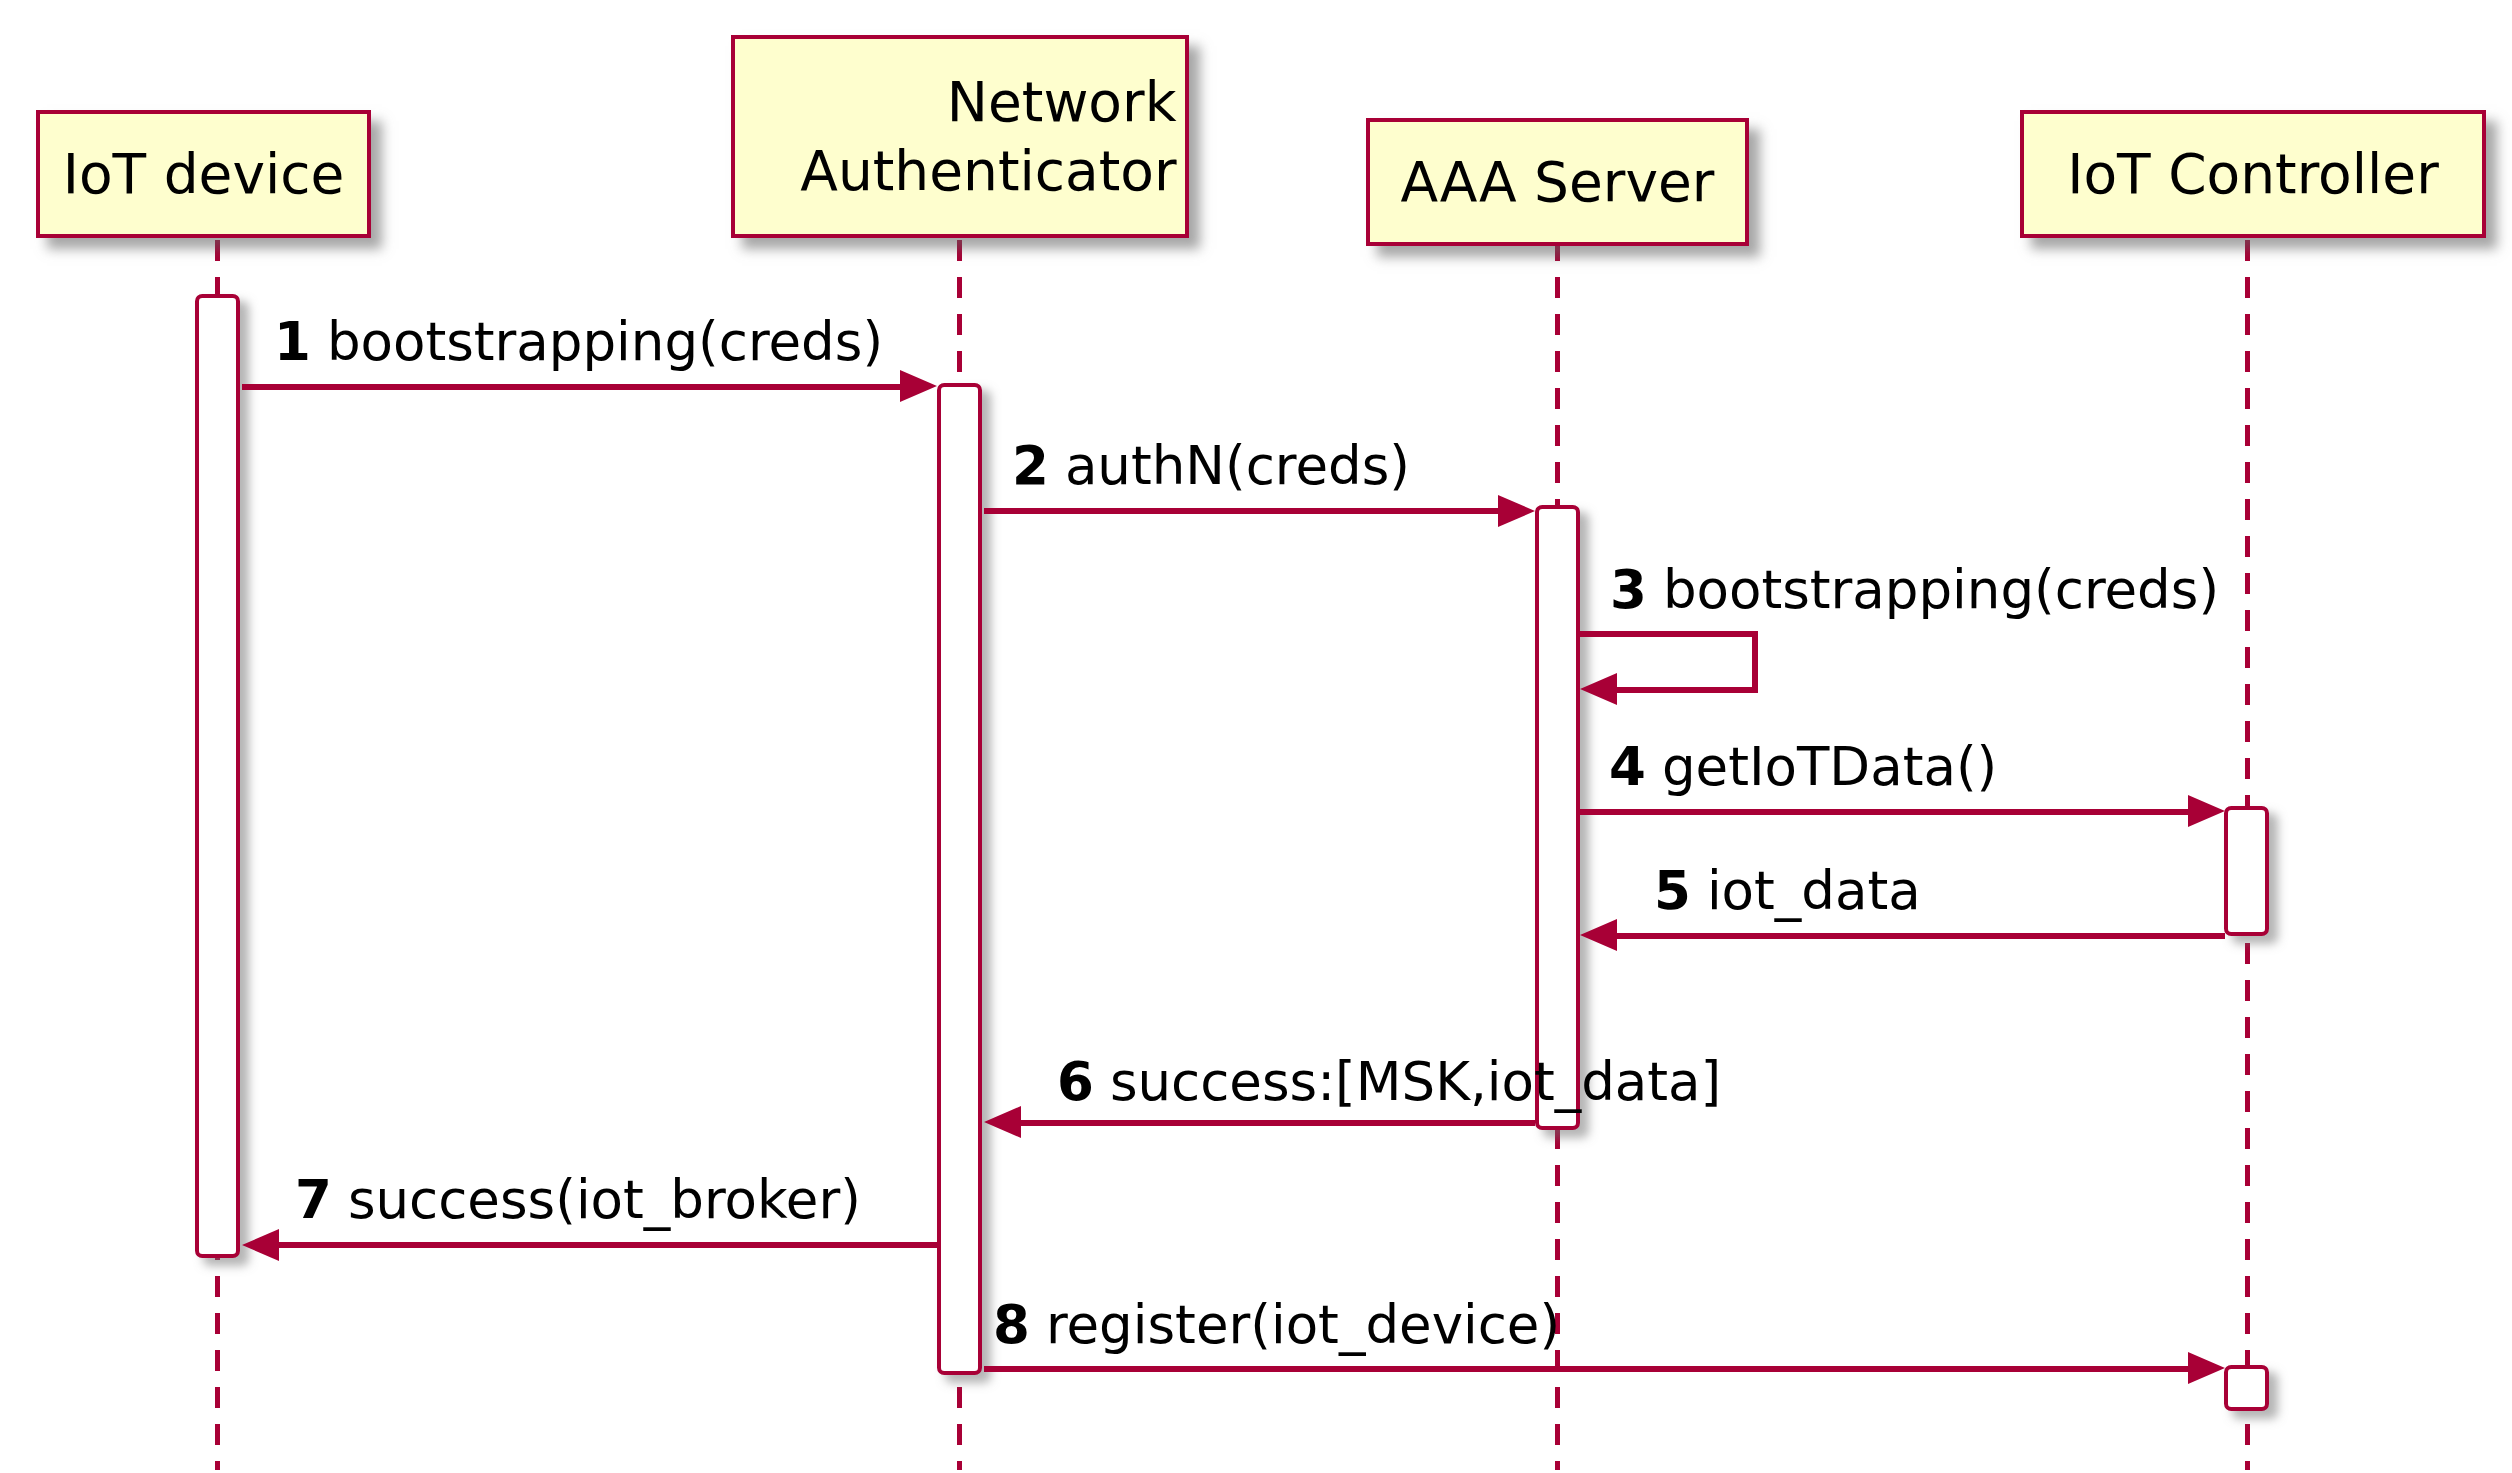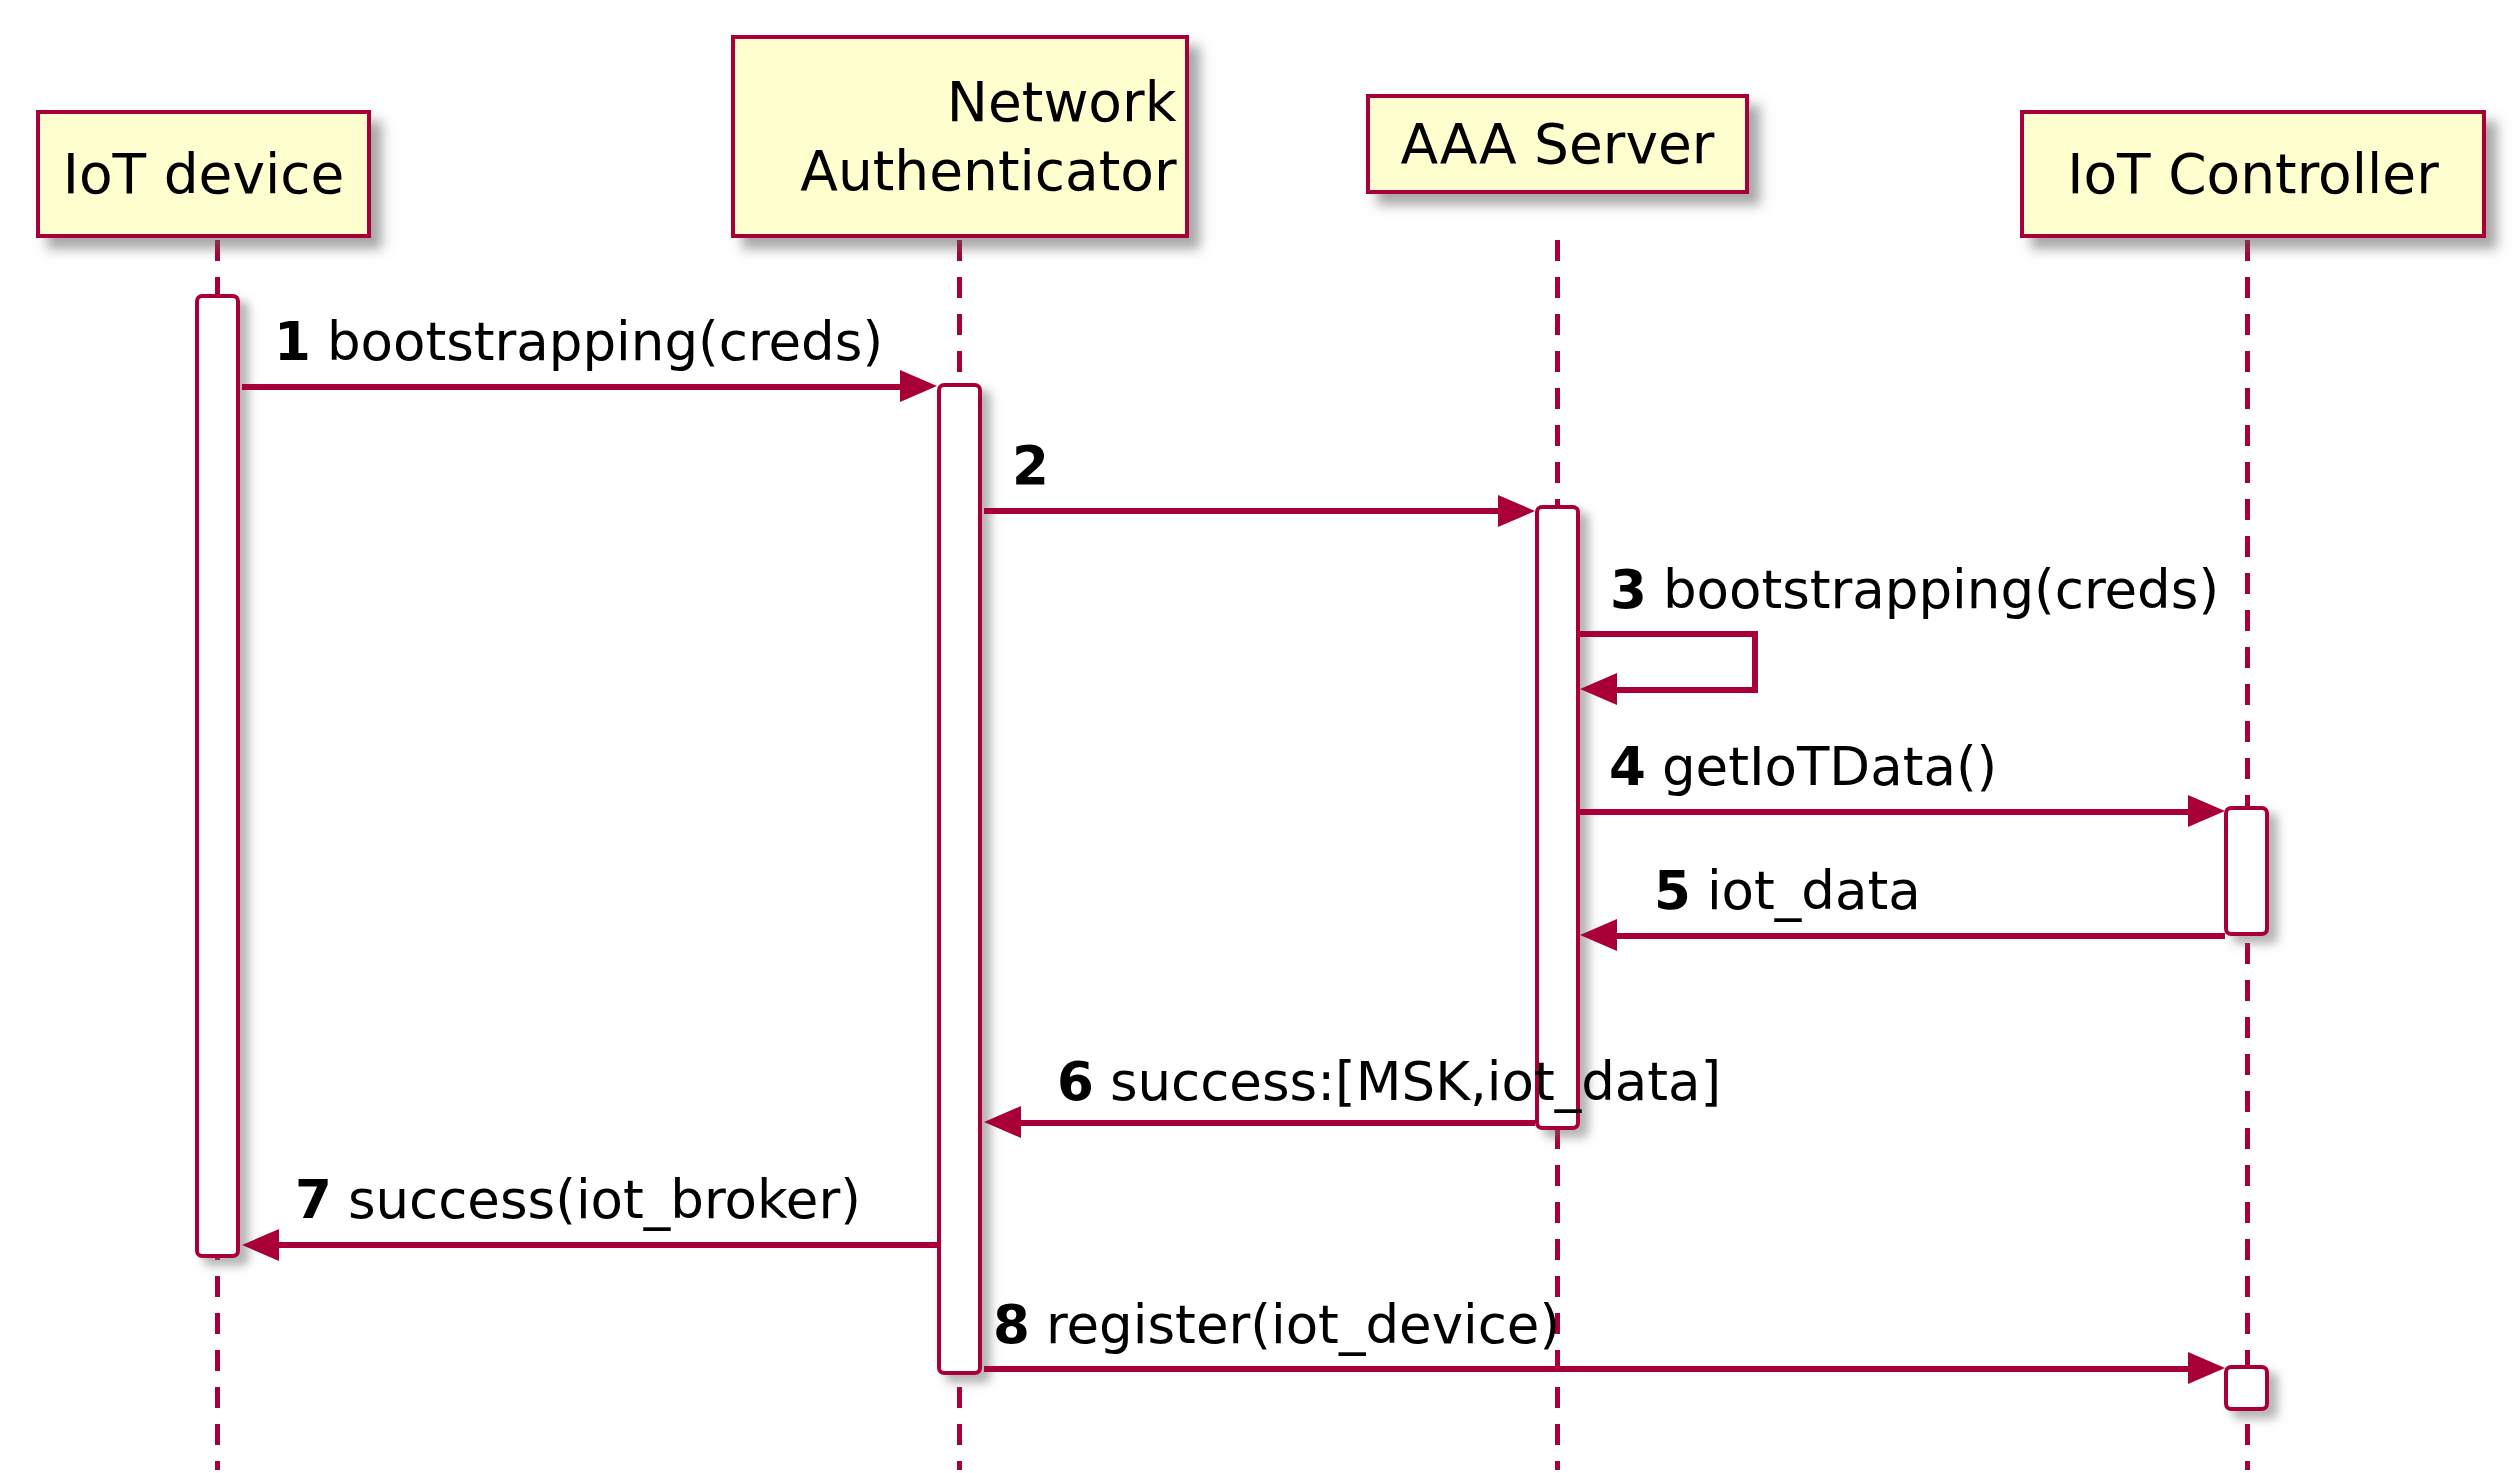--- a/index.html
+++ b/index.html
@@ -70,21 +70,21 @@
   <div class="lifeline" style="left:957px;top:240px;height:1230px;"></div>
   <div class="lifeline" style="left:1555px;top:240px;height:1230px;"></div>
   <div class="lifeline" style="left:2245px;top:240px;height:1230px;"></div>
 
   <div class="participant" style="left:36px;top:110px;width:335px;height:128px;">
     <span>IoT device</span>
   </div>
   <div class="participant" style="left:731px;top:35px;width:458px;height:203px;">
     <span style="display:inline-block;max-width:433px;">Network Authenticator</span>
   </div>
-  <div class="participant" style="left:1366px;top:94px;width:383px;height:100px;">
+  <div class="participant" style="left:1366px;top:118px;width:383px;height:128px;">
     <span>AAA Server</span>
   </div>
   <div class="participant" style="left:2020px;top:110px;width:466px;height:128px;">
     <span>IoT Controller</span>
   </div>
 
   <div class="activation" style="left:195px;top:294px;height:964px;"></div>
   <div class="activation" style="left:937px;top:383px;height:992px;"></div>
   <div class="activation" style="left:1535px;top:505px;height:625px;"></div>
   <div class="activation" style="left:2224px;top:806px;height:130px;"></div>
@@ -92,20 +92,21 @@
 
   <div class="msg-label" style="left:274px;bottom:1098px;">
     <span class="msg-num">1</span>
     <span>bootstrapping(creds)</span>
   </div>
   <div class="msg-line" style="left:242px;top:384px;width:658px;"></div>
   <div class="arrow-right" style="left:900px;top:370px;"></div>
 
   <div class="msg-label" style="left:1012px;bottom:974px;">
     <span class="msg-num">2</span>
+    <span>authN(creds)</span>
   </div>
   <div class="msg-line" style="left:984px;top:508px;width:515px;"></div>
   <div class="arrow-right" style="left:1498px;top:495px;"></div>
 
   <div class="msg-label" style="left:1610px;bottom:850px;">
     <span class="msg-num">3</span>
     <span>bootstrapping(creds)</span>
   </div>
   <div class="msg-line" style="left:1580px;top:631px;width:178px;"></div>
   <div class="msg-vline" style="left:1752px;top:631px;height:62px;"></div>

